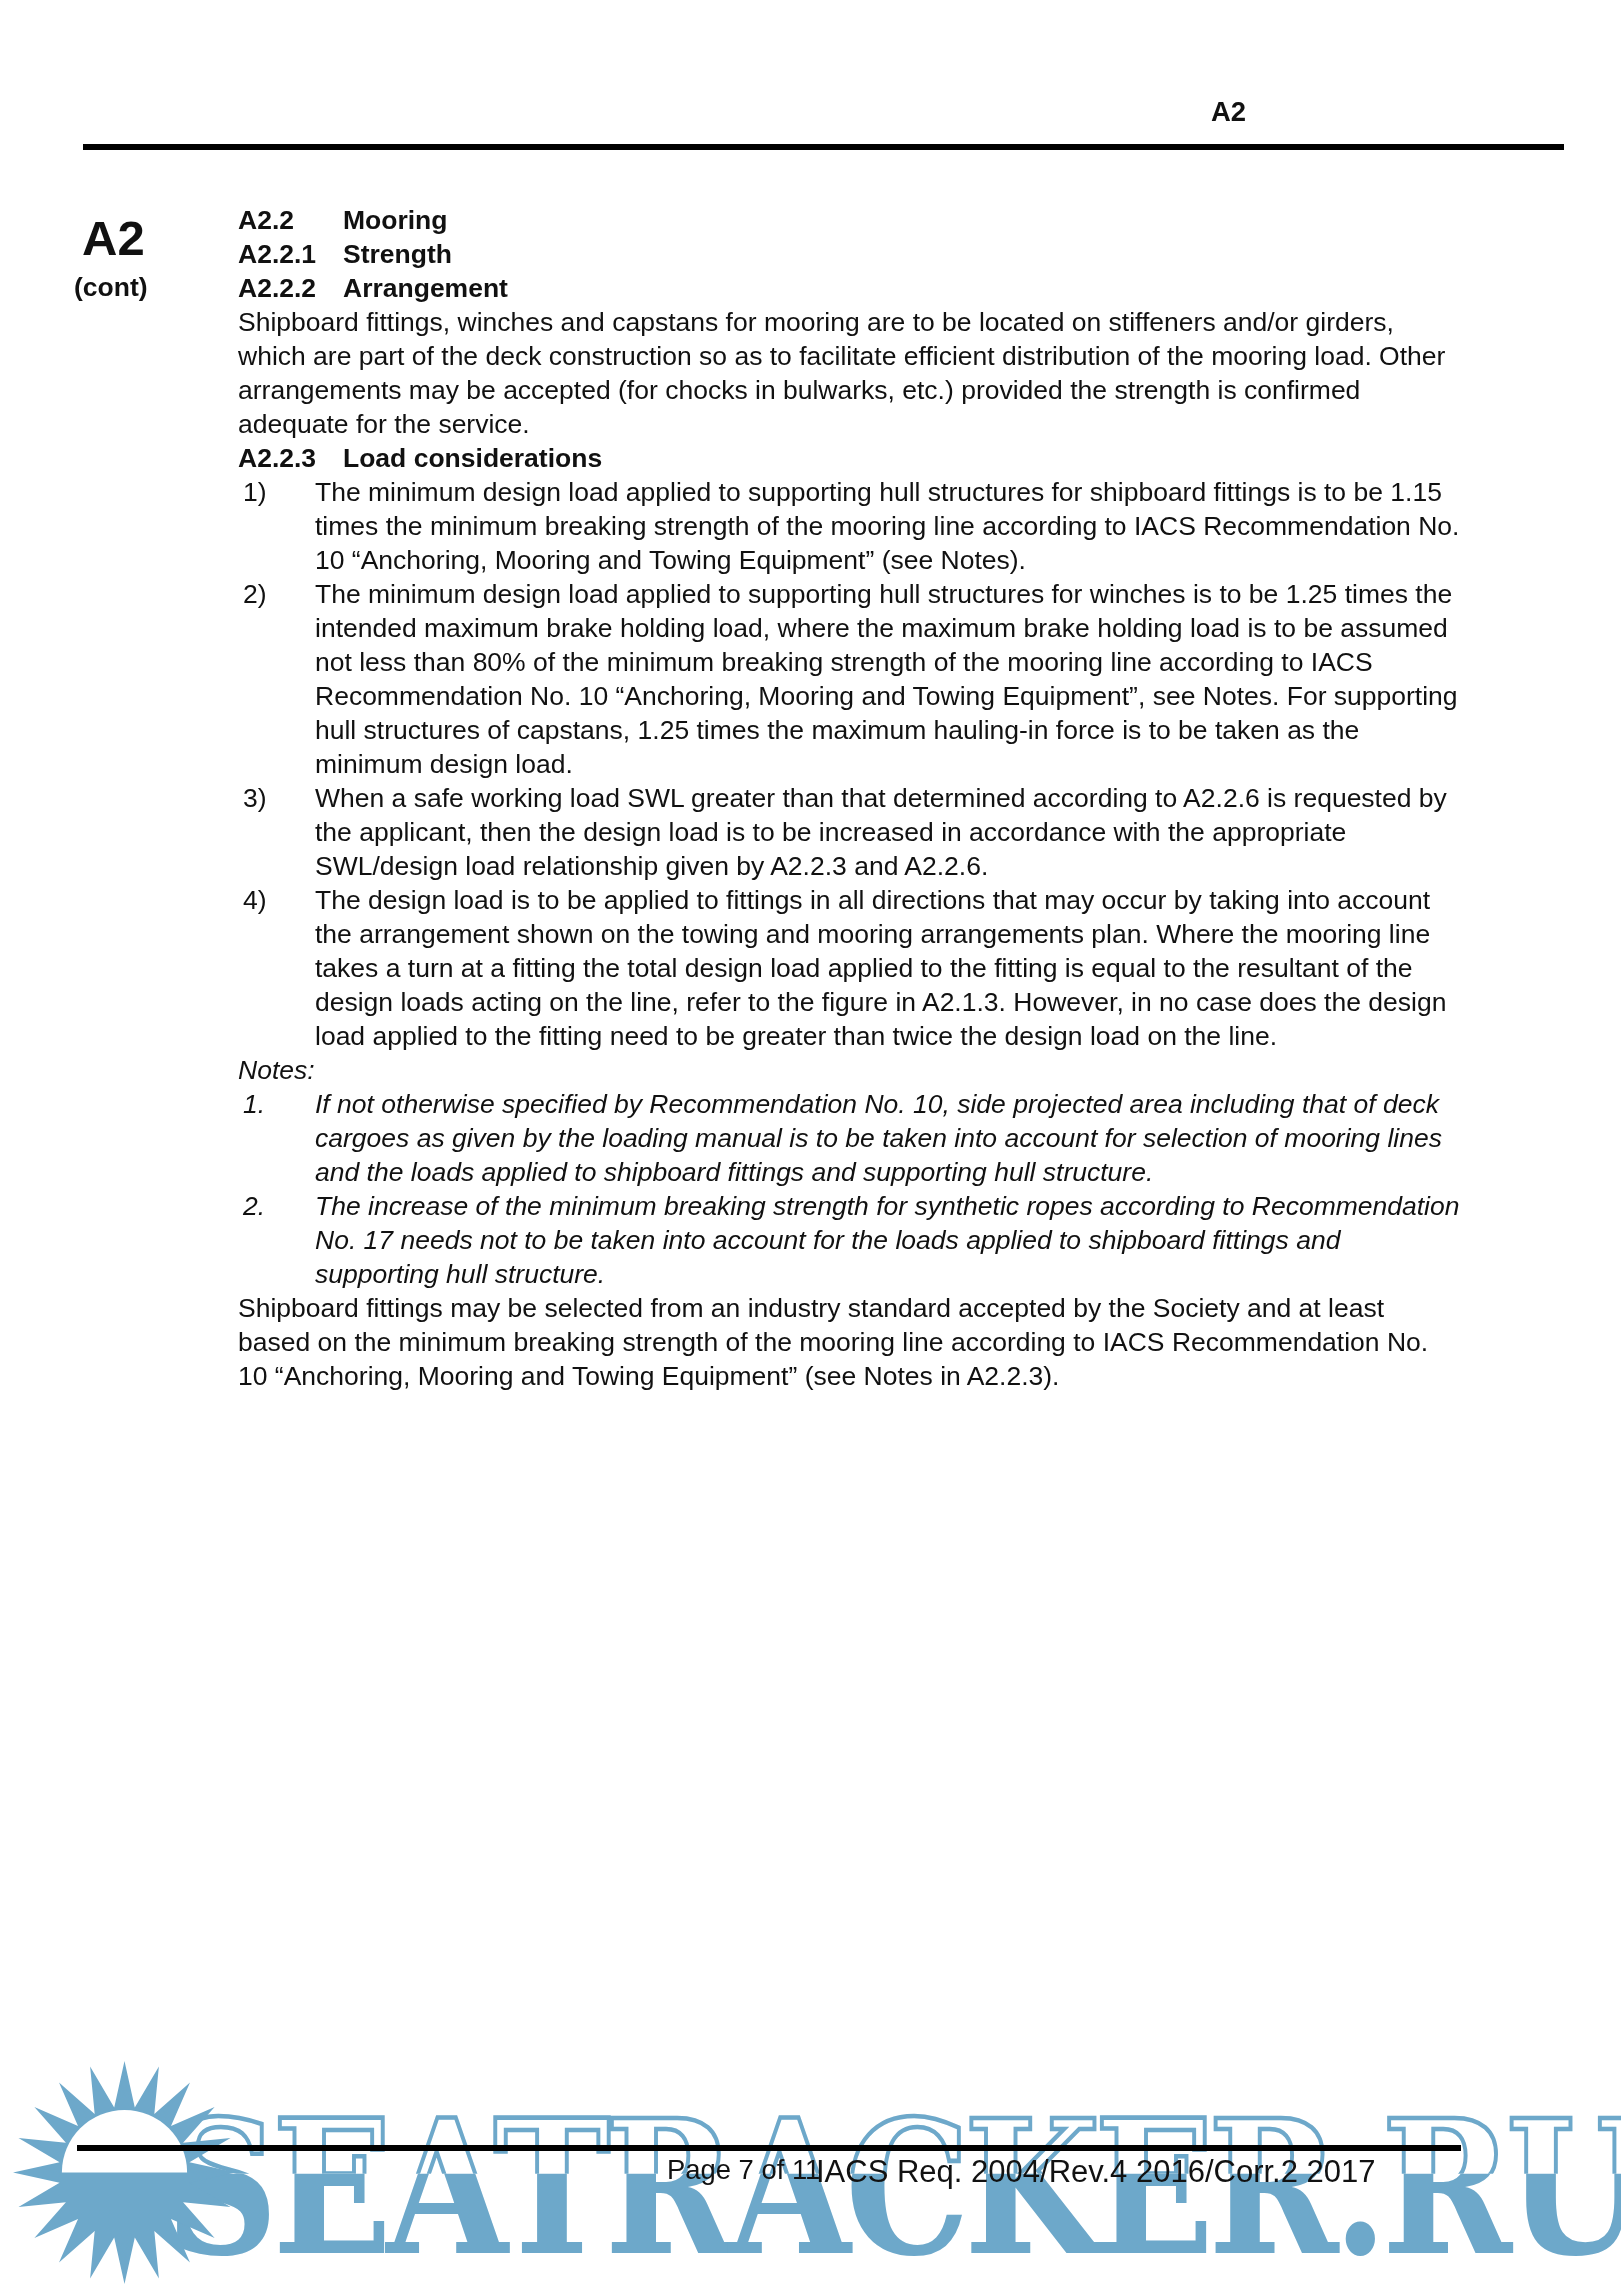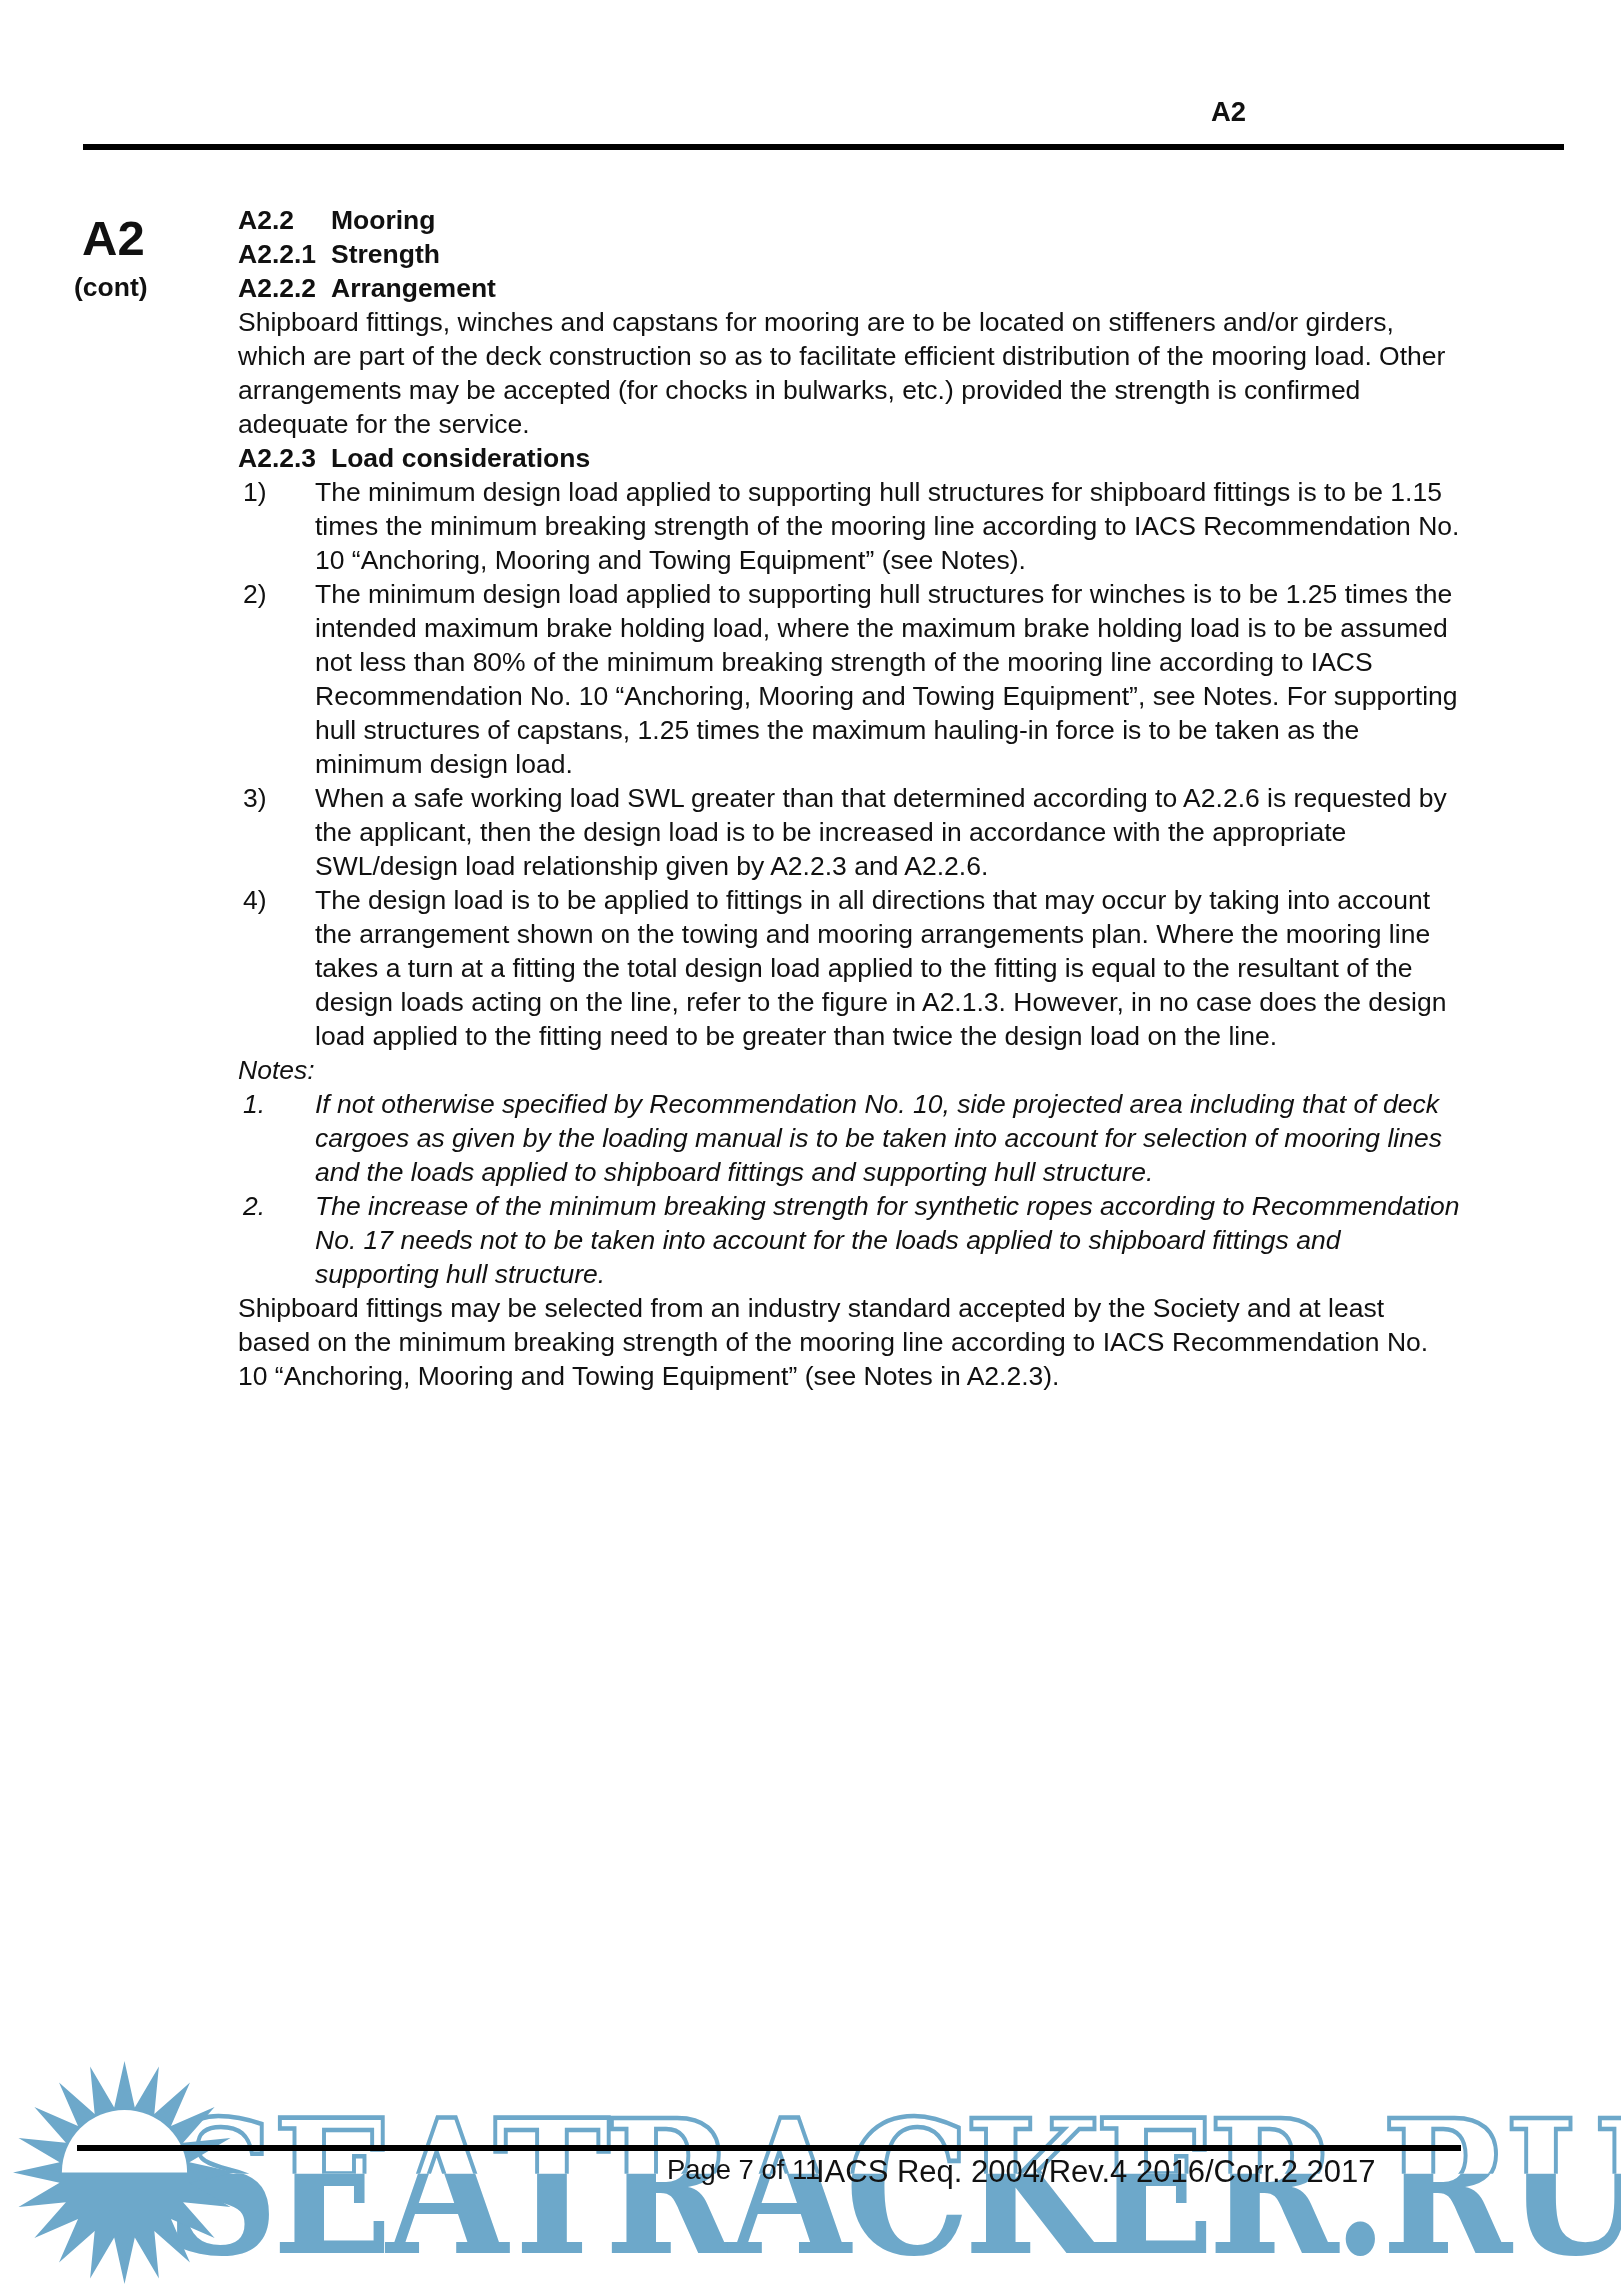--- a/index.html
+++ b/index.html
@@ -29,21 +29,21 @@
   .margin-cont{
     position:absolute;left:74px;top:272px;
     font-size:26.5px;font-weight:bold;z-index:2;
   }
   
   .content{
     position:absolute;left:238px;top:203px;width:1222px;
     font-size:26.5px;line-height:34px;z-index:2;
   }
   .content p, .content .heading, .content .litem{margin:0;}
-  .heading{display:flex;font-weight:bold;}
+  .heading{display:flex;font-weight:bold;gap:12px;}
   .heading .hnum{flex:0 0 93px;}
   .litem{display:flex;}
   .litem .lnum{flex:0 0 77px;padding-left:4.9px;box-sizing:border-box;}
   .litem .ltext{flex:1 1 auto;}
   .italic{font-style:italic;}
   .mt-h221{margin-top:35px;}
   .mt-p1{margin-top:35px;}
   .mt-h222{margin-top:33px;}
   .mt-p2{margin-top:36px;}
   .mt-h223{margin-top:32px;}

